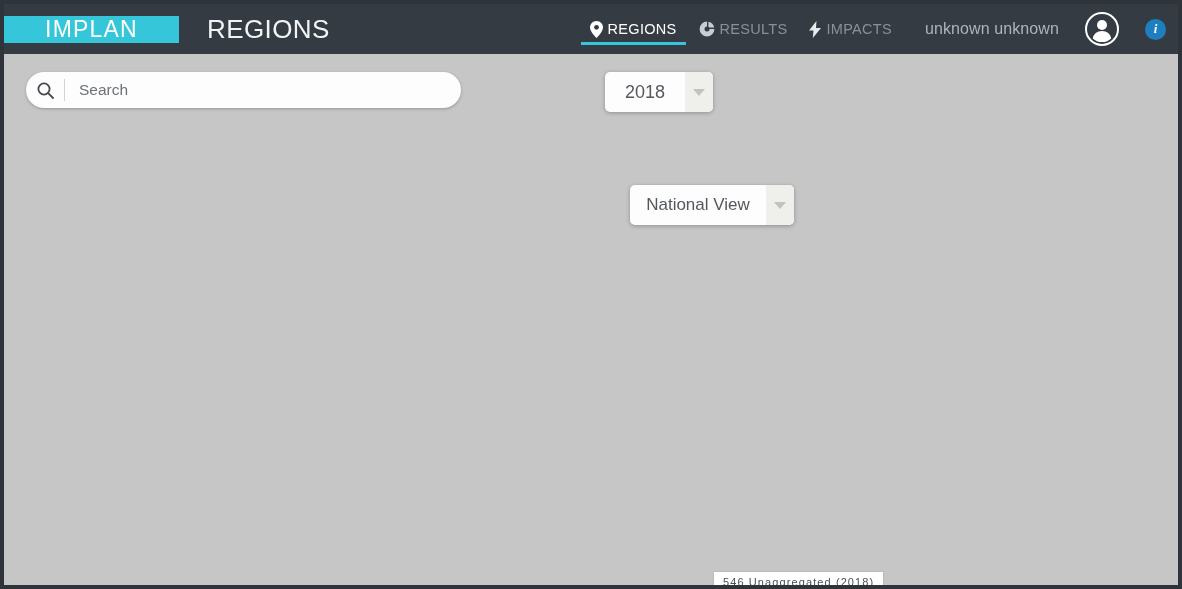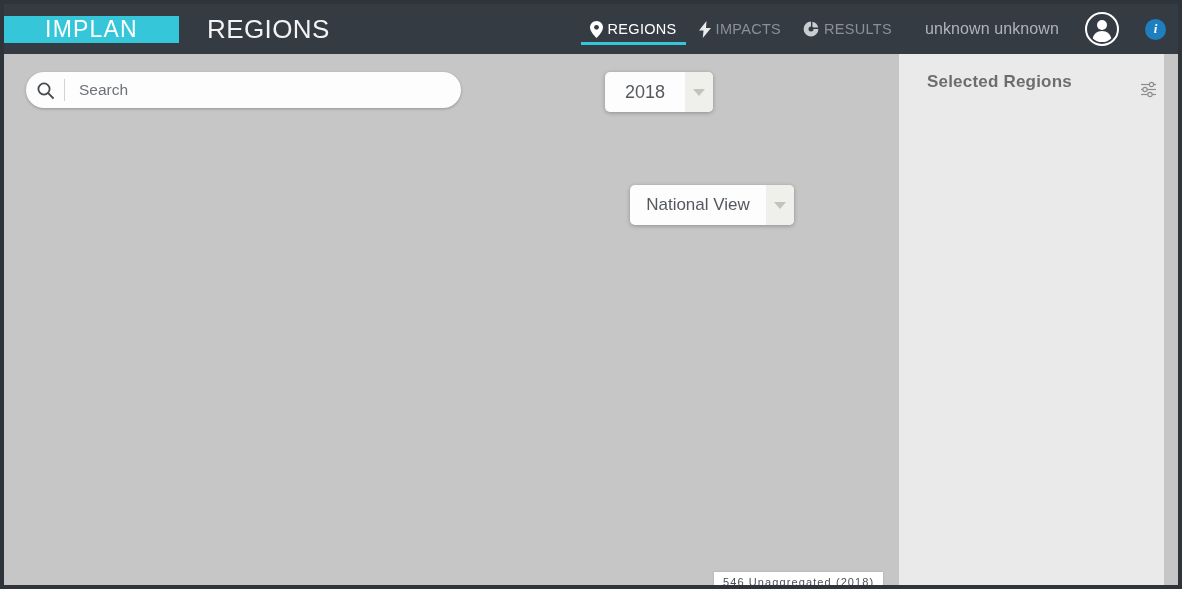--- a/index.html
+++ b/index.html
@@ -305,36 +305,36 @@
           <svg width="13" height="17" viewBox="0 0 13 17">
             <path d="M6.5 0C2.9 0 0 2.9 0 6.5C0 11 6.5 17 6.5 17S13 11 13 6.5C13 2.9 10.1 0 6.5 0Z" fill="#ffffff"></path>
             <circle cx="6.5" cy="6.3" r="2.4" fill="#353b43"></circle>
           </svg>
         </span>
         <span>REGIONS</span>
       </div>
 
       <div class="nav-item">
         <span class="nav-icon">
-          <svg width="12" height="17" viewBox="0 0 12 17">
-            <path d="M7.5 0L0 9.5H4.5L3.8 17L12 7H7L7.5 0Z" fill="#e8eaec"></path>
-          </svg>
-        </span>
-        <span>IMPACTS</span>
-      </div>
-
-      <div class="nav-item">
-        <span class="nav-icon">
           <svg width="16" height="16" viewBox="0 0 16 16">
             <path d="M8 0.6A7.4 7.4 0 1 0 15.4 8H8Z" fill="#c9ccd0"></path>
             <path d="M9.4 0.75A7.4 7.4 0 0 1 15.25 6.6H9.4Z" fill="#c9ccd0"></path>
             <circle cx="8" cy="8" r="2.5" fill="#353b43"></circle>
           </svg>
         </span>
         <span>RESULTS</span>
+      </div>
+
+      <div class="nav-item">
+        <span class="nav-icon">
+          <svg width="12" height="17" viewBox="0 0 12 17">
+            <path d="M7.5 0L0 9.5H4.5L3.8 17L12 7H7L7.5 0Z" fill="#e8eaec"></path>
+          </svg>
+        </span>
+        <span>IMPACTS</span>
       </div>
     </div>
 
     <div class="user-area">
       <span class="user-name">unknown unknown</span>
       <span class="avatar">
         <svg width="30" height="30" viewBox="0 0 30 30">
           <circle cx="15" cy="11" r="5" fill="#ffffff"></circle>
           <path d="M15 17c-5 0-8.5 3.2-9.2 7.4A13 13 0 0 0 15 28a13 13 0 0 0 9.2-3.6C23.5 20.2 20 17 15 17Z" fill="#ffffff"></path>
         </svg>
@@ -368,29 +368,16 @@
       <div class="dropdown view-dd">
         <span class="dd-value">National View</span>
         <span class="dd-arrow">
           <span class="caret"></span>
         </span>
       </div>
 
       <div class="status-badge">546 Unaggregated (2018)</div>
     </div>
 
-    <div class="side-pane">
-      <div class="side-title">Selected Regions</div>
-      <div class="side-settings">
-        <svg width="17" height="17" viewBox="0 0 17 17">
-          <line x1="1" y1="3.5" x2="16" y2="3.5" stroke="#8d8d8d" stroke-width="1.2"></line>
-          <circle cx="11.5" cy="3.5" r="2.2" fill="#eaeaea" stroke="#8d8d8d" stroke-width="1.2"></circle>
-          <line x1="1" y1="8.5" x2="16" y2="8.5" stroke="#8d8d8d" stroke-width="1.2"></line>
-          <circle cx="5" cy="8.5" r="2.2" fill="#eaeaea" stroke="#8d8d8d" stroke-width="1.2"></circle>
-          <line x1="1" y1="13.5" x2="16" y2="13.5" stroke="#8d8d8d" stroke-width="1.2"></line>
-          <circle cx="10" cy="13.5" r="2.2" fill="#eaeaea" stroke="#8d8d8d" stroke-width="1.2"></circle>
-        </svg>
-      </div>
-    </div>
 
     <div class="side-scroll"></div>
   </div>
 </div>
 
 </body></html>

